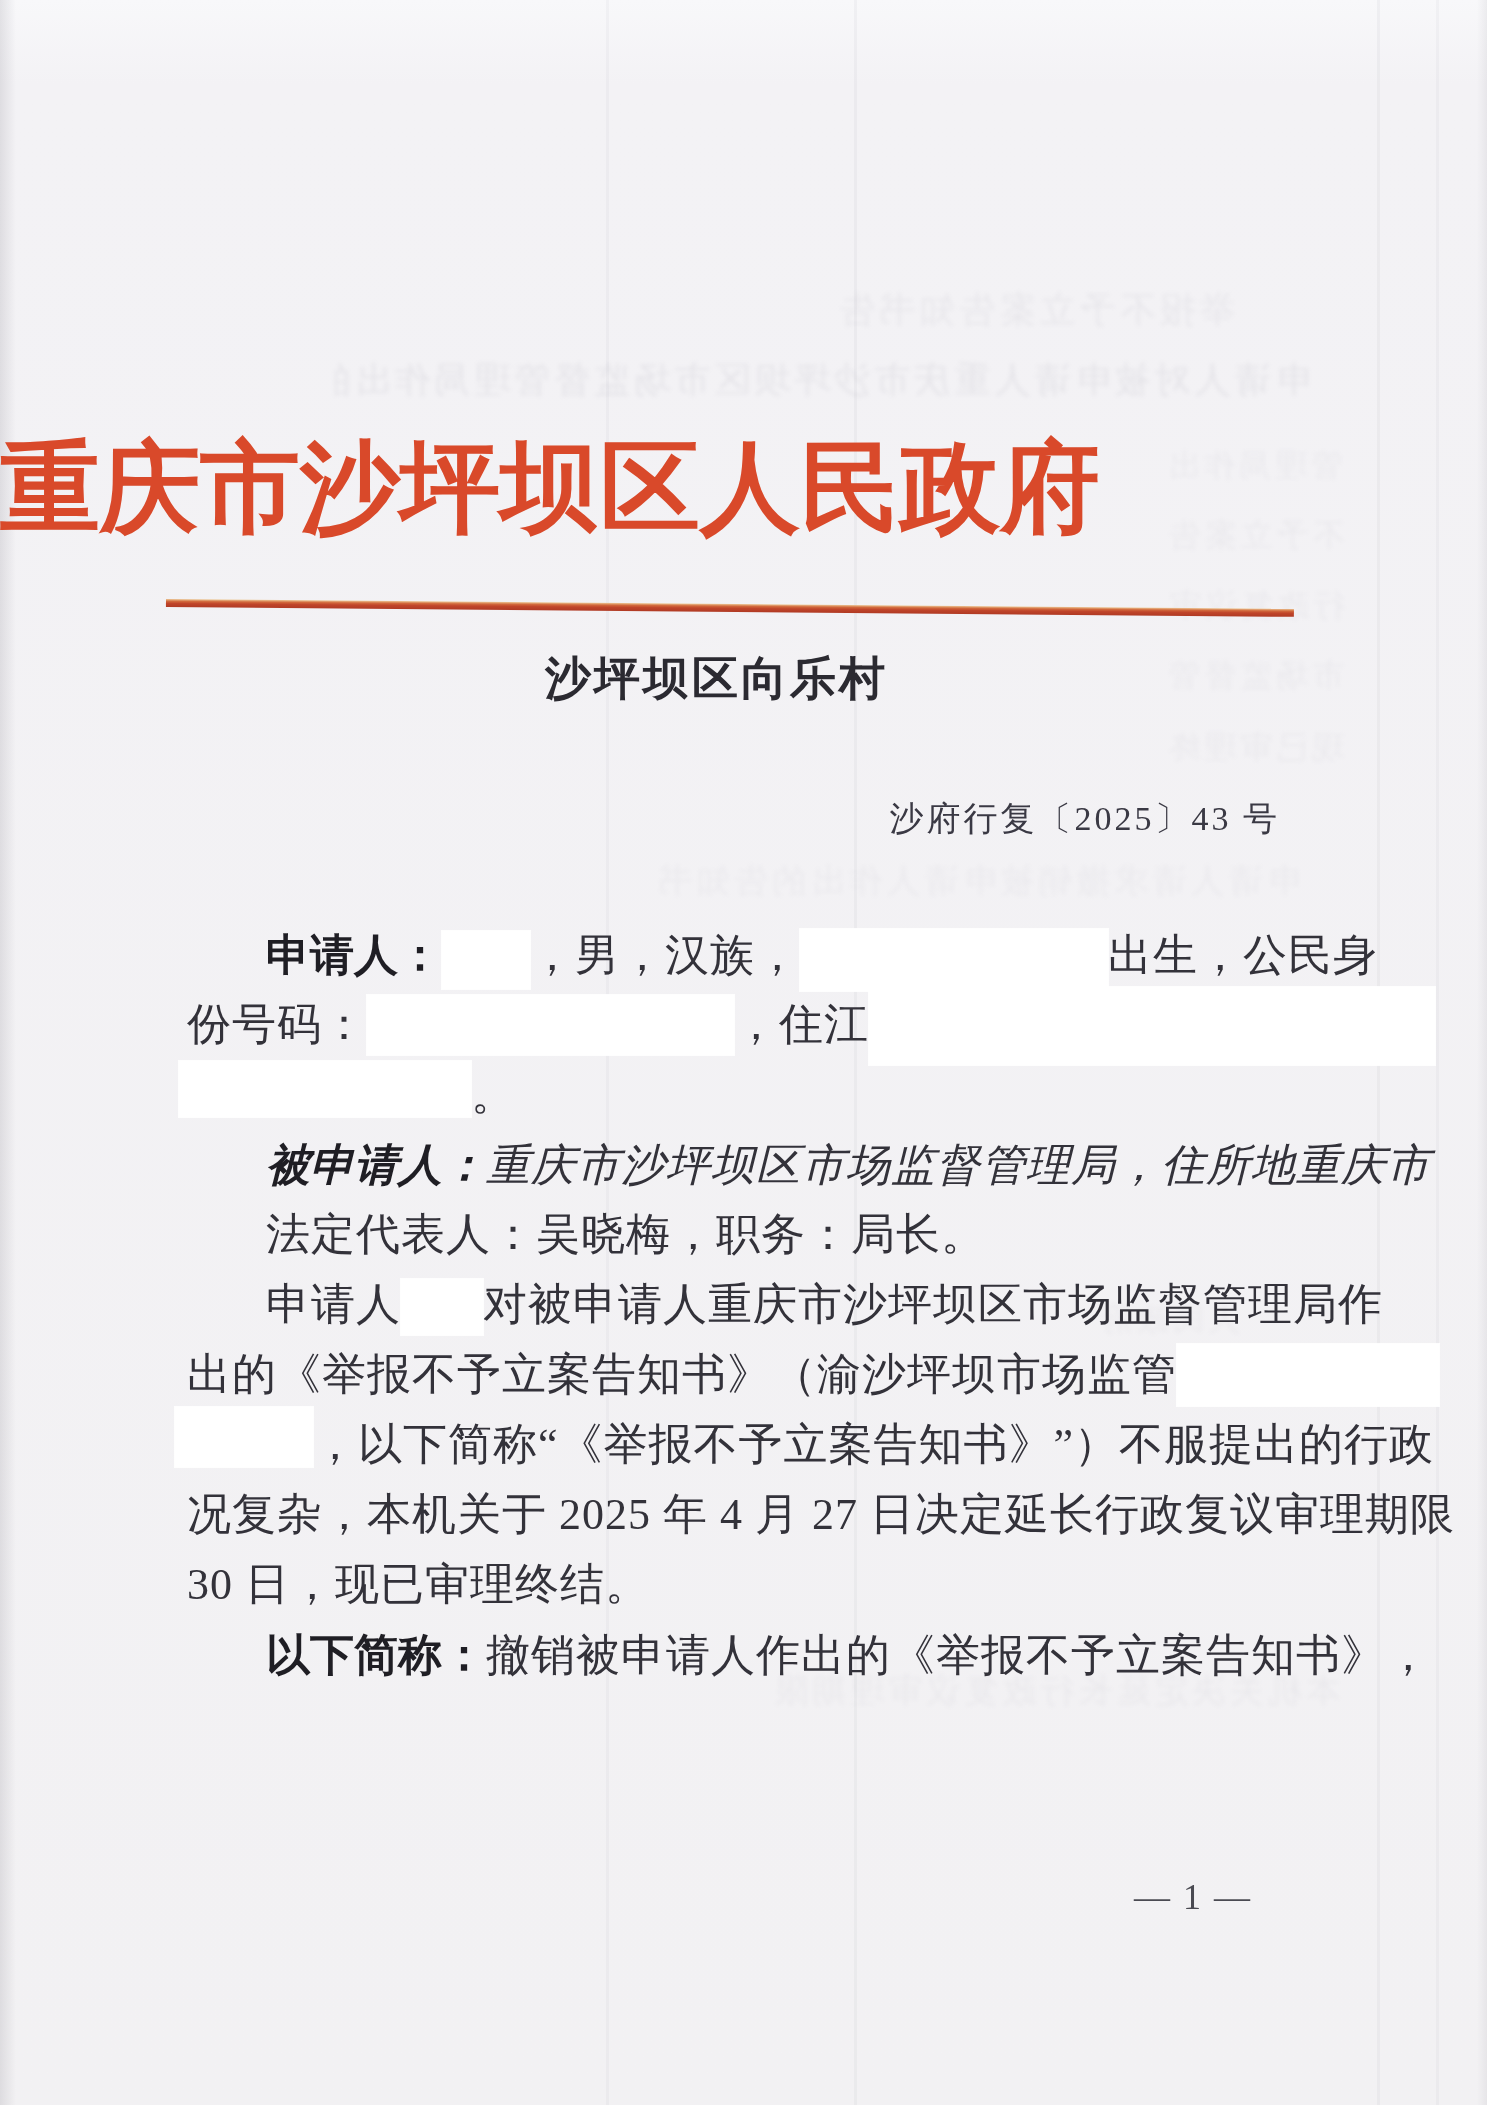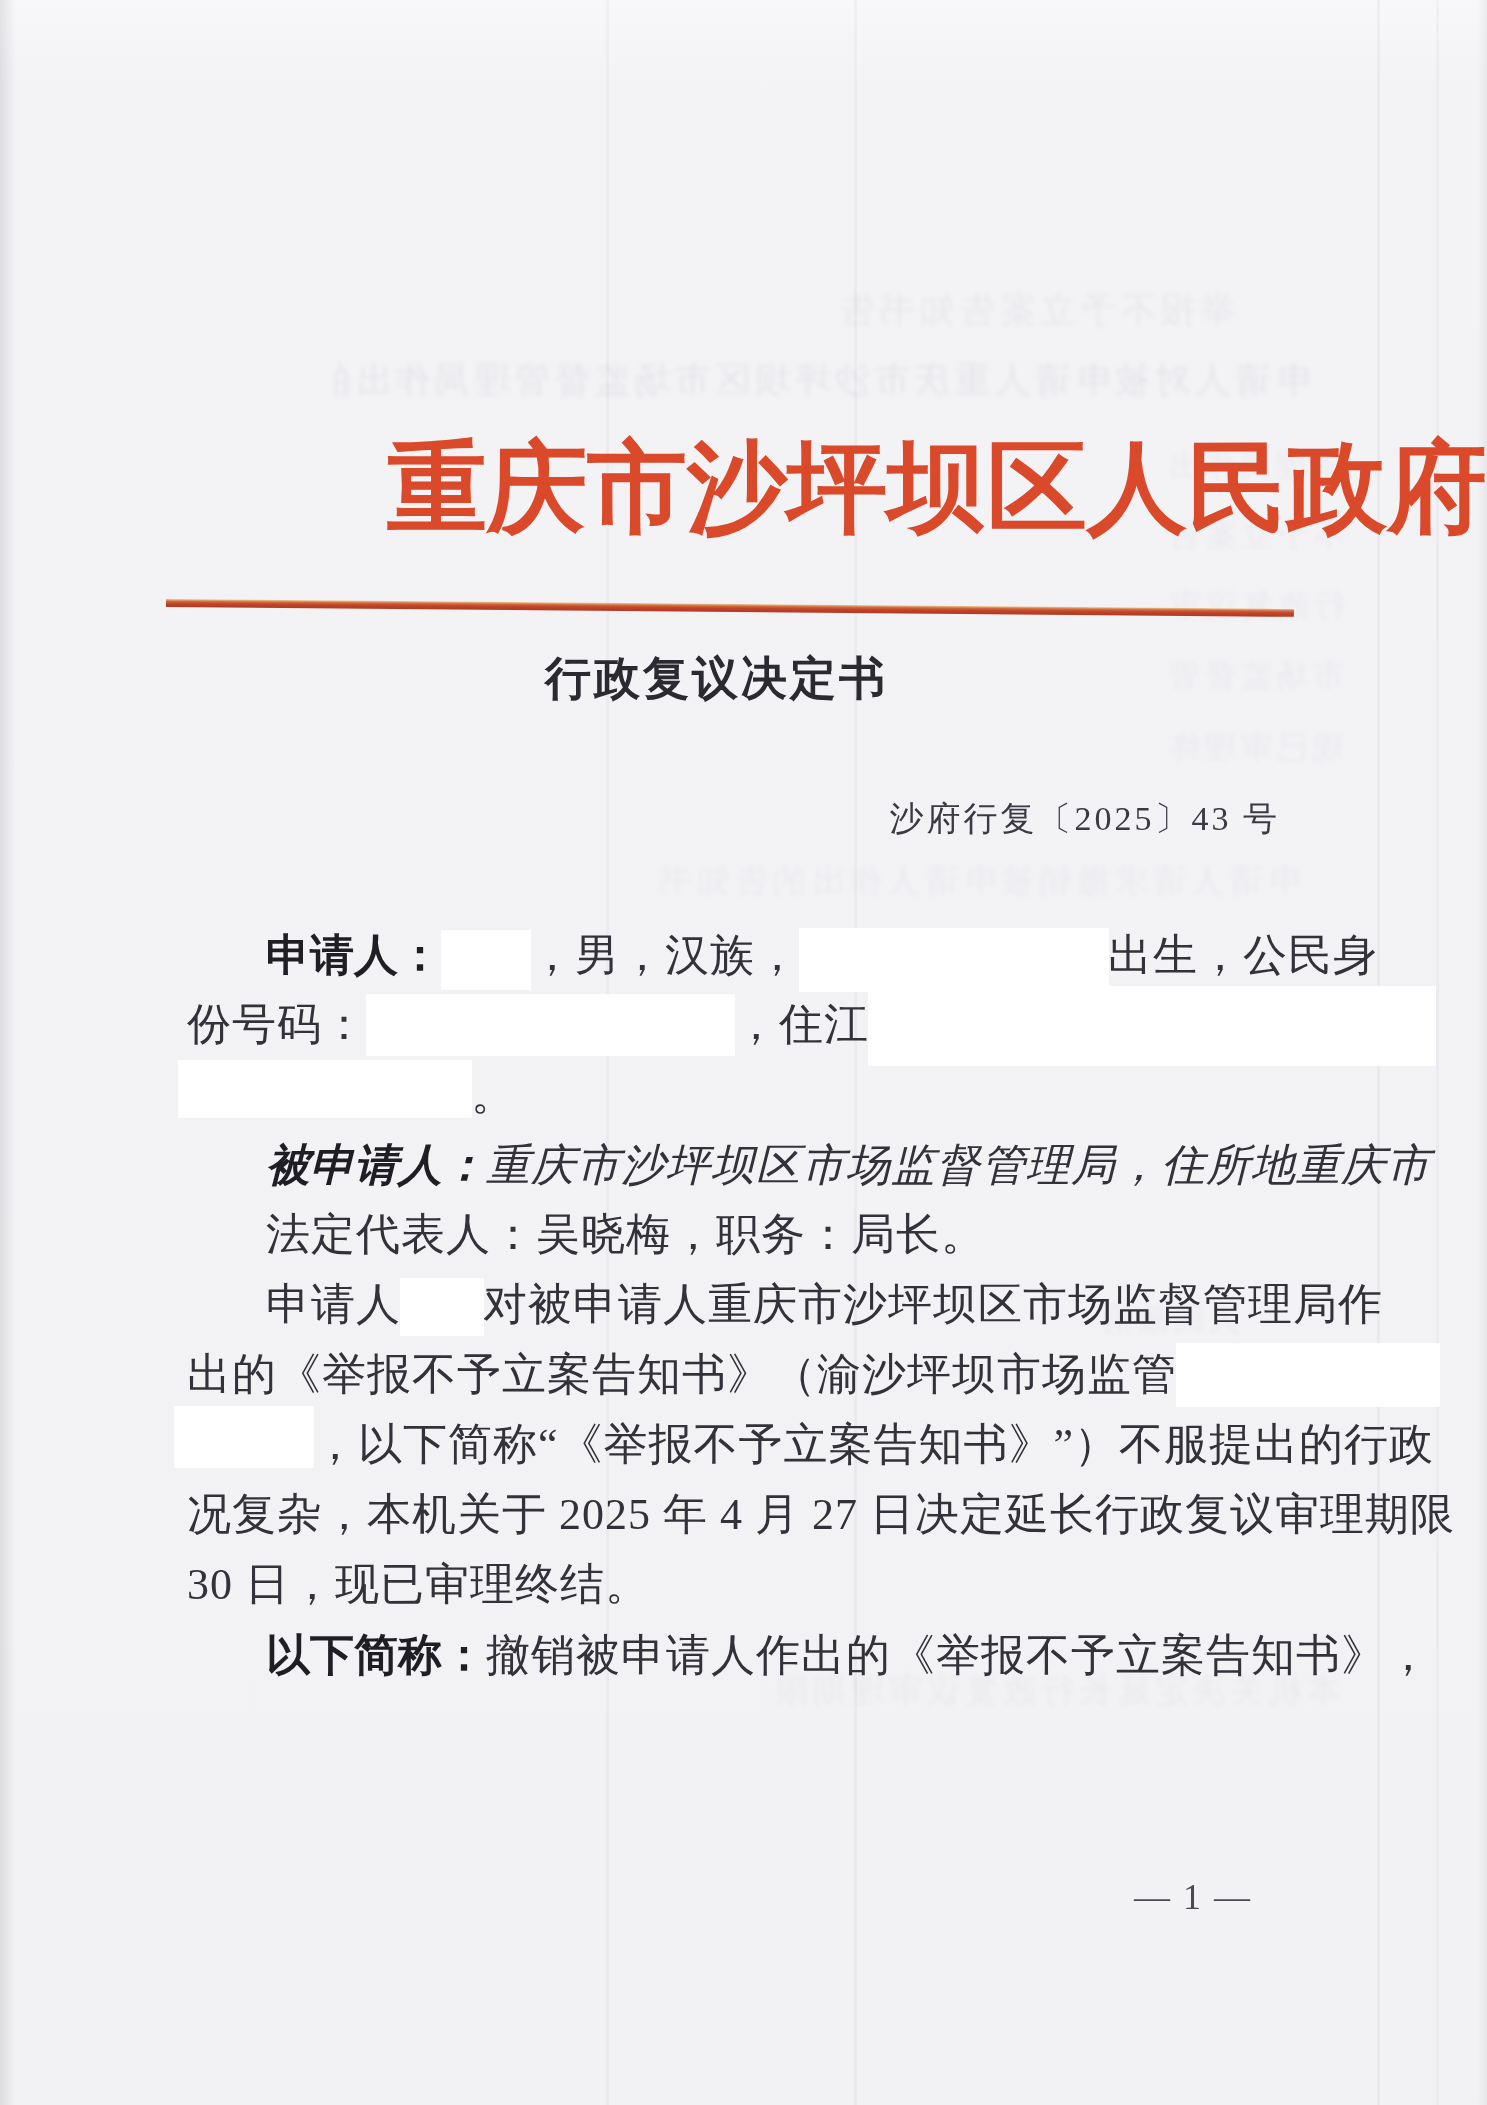--- a/index.html
+++ b/index.html
@@ -17,21 +17,21 @@
   .band.b4{left:1377px;width:3px;background:rgba(140,138,152,.08);}
   .band.b5{left:1436px;width:3px;background:rgba(140,138,152,.06);}
   .band.b6{right:0;width:10px;background:linear-gradient(270deg,rgba(95,92,104,.08),rgba(95,92,104,0));}
 
   
   .ghostlayer{position:absolute;inset:0;pointer-events:none;}
   .ghost{position:absolute;transform:scaleX(-1);color:#8e8c9c;opacity:.09;
     filter:blur(2px);white-space:nowrap;overflow:hidden;letter-spacing:4px;
     font-family:"Liberation Serif","DejaVu Serif",serif;}
 
-  .gov-title{position:absolute;left:0;right:0;top:420px;text-align:right;
+  .gov-title{position:absolute;left:0;right:0;top:420px;text-align:left;
     font-size:100px;line-height:1.38;font-weight:700;letter-spacing:0;
     font-family:"Liberation Serif","DejaVu Serif",serif;}
   .red-rule{position:absolute;left:166px;top:599px;width:1128px;height:8px;
     transform:rotate(0.5deg);transform-origin:0 0;
     background:linear-gradient(180deg,#ecc795 0%,#d2693c 28%,#c0452a 55%,#b03a24 100%);}
   .doc-type{position:absolute;left:0;right:54px;top:648px;text-align:center;
     font-size:46px;font-weight:700;letter-spacing:3px;color:#2b2a31;}
   .doc-number{position:absolute;right:207px;top:796px;font-size:34px;
     letter-spacing:3px;color:#3a3944;}
 
@@ -69,21 +69,21 @@
       <div class="ghost" style="left: 1158px; top: 726px; width: 186px; font-size: 32px; opacity: 0.08;">现已审理终</div>
       <div class="ghost" style="left: 500px; top: 858px; width: 800px; font-size: 34px; opacity: 0.07;">申请人请求撤销被申请人作出的告知书</div>
       <div class="ghost" style="left: 1040px; top: 1298px; width: 200px; font-size: 32px; opacity: 0.07;">人民政府</div>
       <div class="ghost" style="left: 660px; top: 1668px; width: 680px; font-size: 34px; opacity: 0.08;">本机关决定延长行政复议审理期限</div>
     </div>
 
   <div class="gov-title" style="color: rgb(217, 73, 42);">重庆市沙坪坝区人民政府</div>
 
   <div class="red-rule"></div>
 
-  <div class="doc-type">行政复议决定书</div>
+  <div class="doc-type">沙坪坝区向乐村</div>
 
   <div class="doc-number">沙府行复〔2025〕43 号</div>
 
   <div class="bodytext">
       <div class="bl just" style="padding-left: 79px;"><span class="seg b">申请人：</span><span class="redact" style="width: 88px; height: 58px; background: rgb(255, 255, 255); transform: translateY(0px);"></span><span class="seg">，男，汉族，</span><span class="redact" style="width: 308px; height: 62px; background: rgb(255, 255, 255); transform: translateY(0px);"></span><span class="seg">出生，公民身</span></div>
       <div class="bl"><span class="seg">份号码：</span><span class="redact" style="width: 367px; height: 60px; background: rgb(255, 255, 255); transform: translateY(-4px);"></span><span class="seg">，住江</span><span class="redact" style="width: 566px; height: 78px; background: rgb(255, 255, 255); transform: translateY(-3px);"></span></div>
       <div class="bl"><span class="redact" style="width: 292px; height: 56px; background: rgb(255, 255, 255); margin-left: -8px; transform: translateY(-10px);"></span><span class="seg">。</span></div>
       <div class="bl just" style="padding-left: 79px; font-style: italic;"><span class="seg b">被申请人：</span><span class="seg">重庆市沙坪坝区市场监督管理局，住所地重庆市</span></div>
       <div class="bl" style="padding-left: 79px;"><span class="seg">法定代表人：吴晓梅，职务：局长。</span></div>
       <div class="bl just" style="padding-left: 79px;"><span class="seg">申请人</span><span class="redact" style="width: 82px; height: 56px; background: rgb(255, 255, 255); transform: translateY(-2px);"></span><span class="seg">对被申请人重庆市沙坪坝区市场监督管理局作</span></div>

